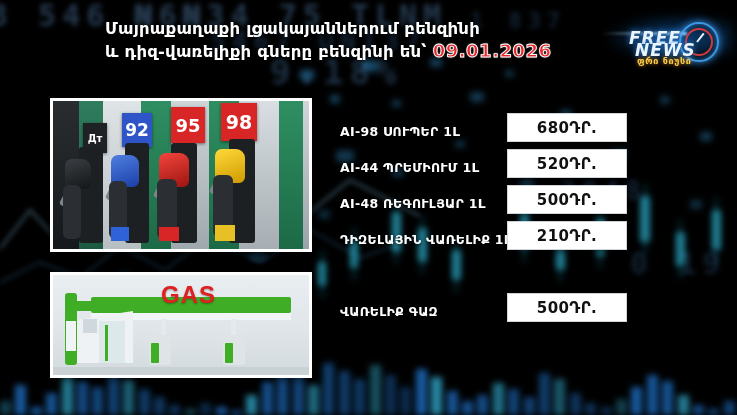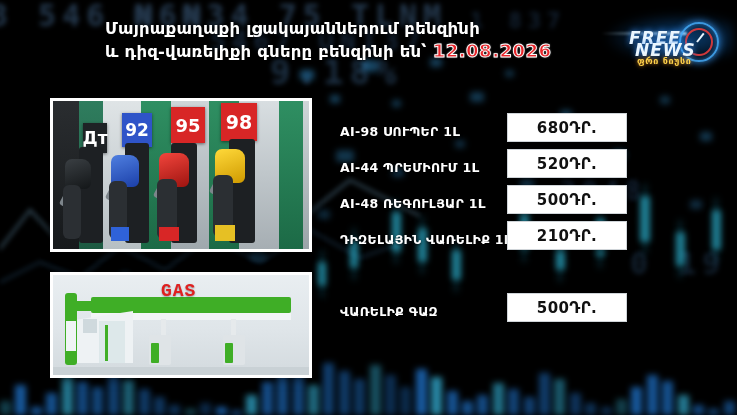--- a/index.html
+++ b/index.html
@@ -123,21 +123,21 @@
   #gs .canopy{position:absolute;background:#3fae26;border-radius:2px;}
   #gs .canopy-under{position:absolute;background:#f2f5f6;}
   #gs .col{position:absolute;background:#e6eaec;}
   #gs .shop{position:absolute;background:#eef2f4;}
   #gs .shoproof{position:absolute;background:#3fae26;}
   #gs .pylon{position:absolute;background:#3fae26;border-radius:3px;}
   #gs .pump{position:absolute;background:#dfe4e7;border-radius:2px;}
   #gs .pumpg{position:absolute;background:#3fae26;border-radius:1px;}
   #gs .gas{
     position:absolute;left:108px;top:6px;
-    font-family:Liberation Mono, monospace;font-weight:700;font-size:18px;
+    font-family:Liberation Sans, sans-serif;font-weight:700;font-size:24px;
     color:#e02020;letter-spacing:1px;
     text-shadow:0 1px 2px rgba(0,0,0,.35);
   }
   #gs .winL{position:absolute;background:#cfd9dd;}
 
   
   #rows{position:absolute;left:340px;top:113px;width:290px;}
   .row{position:relative;height:36px;}
   .row.gap{margin-top:36px;}
   .rlabel{
@@ -267,21 +267,21 @@
       <i style="left: 662.2px; width: 11px; height: 34px; background: rgba(35, 130, 230, 0.61);"></i>
       <i style="left: 677.6px; width: 11px; height: 20px; background: rgba(60, 205, 250, 0.58);"></i>
       <i style="left: 693px; width: 11px; height: 10px; background: rgba(35, 130, 230, 0.55);"></i>
       <i style="left: 708.4px; width: 11px; height: 6px; background: rgba(35, 130, 230, 0.52);"></i>
       <i style="left: 723.8px; width: 11px; height: 14px; background: rgba(35, 130, 230, 0.49);"></i>
     </div>
 
   <div id="headline">
     <span>Մայրաքաղաքի լցակայաններում բենզինի</span><br>
     <span>և դիզ-վառելիքի գները բենզինի են՝</span>
-    <span class="date">12.08.2026</span>
+    <span class="date">09.01.2026</span>
   </div>
 
   <div id="logo">
     <div class="glow"></div>
     <div class="streak"></div>
     <div class="ring"></div>
     <div class="free">FREE</div>
     <div class="news">NEWS</div>
     <div class="ka">ფრი ნიუსი</div>
   </div>
@@ -292,21 +292,21 @@
 
         <div class="bay" style="left:0;width:26px;background:linear-gradient(180deg,#2a2d30,#16191b);"></div>
         <div class="bay" style="left:26px;width:24px;background:linear-gradient(180deg,#2f7d5e,#1d5a42);"></div>
         <div class="bay" style="left:50px;width:38px;background:linear-gradient(180deg,#dfe4e6,#b7bfc3);"></div>
         <div class="bay" style="left:88px;width:30px;background:linear-gradient(180deg,#2f8f62,#1c6a46);"></div>
         <div class="bay" style="left:118px;width:38px;background:linear-gradient(180deg,#cfd6d9,#9fa8ad);"></div>
         <div class="bay" style="left:156px;width:30px;background:linear-gradient(180deg,#2f8f62,#1c6a46);"></div>
         <div class="bay" style="left:186px;width:40px;background:linear-gradient(180deg,#d8dee1,#a6aeb3);"></div>
         <div class="bay" style="left:226px;width:24px;background:linear-gradient(180deg,#2f8f62,#1c6a46);"></div>
 
-        <div class="sign" style="left:30px;top:22px;width:24px;height:30px;background:#1e2225;font-size:17px;">Дт</div>
+        <div class="sign" style="left:30px;top:22px;width:24px;height:30px;background:#1e2225;font-size:10px;">Дт</div>
         <div class="sign" style="left:69px;top:12px;width:30px;height:34px;background:#2f54c8;font-size:17px;">92</div>
         <div class="sign" style="left:118px;top:6px;width:34px;height:36px;background:#d82626;font-size:18px;">95</div>
         <div class="sign" style="left:168px;top:2px;width:36px;height:38px;background:#d82626;font-size:19px;">98</div>
 
         <div class="body" style="left:26px;top:46px;width:24px;height:96px;"></div>
         <div class="body" style="left:72px;top:42px;width:24px;height:100px;"></div>
         <div class="body" style="left:118px;top:42px;width:26px;height:100px;"></div>
         <div class="body" style="left:176px;top:38px;width:26px;height:104px;"></div>
 
         <div class="spout" style="left:16px;top:62px;width:10px;height:46px;"></div>

